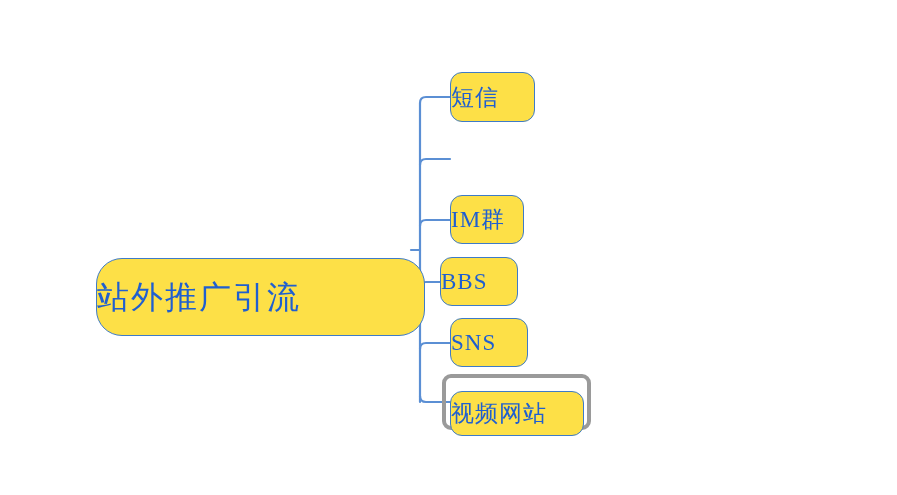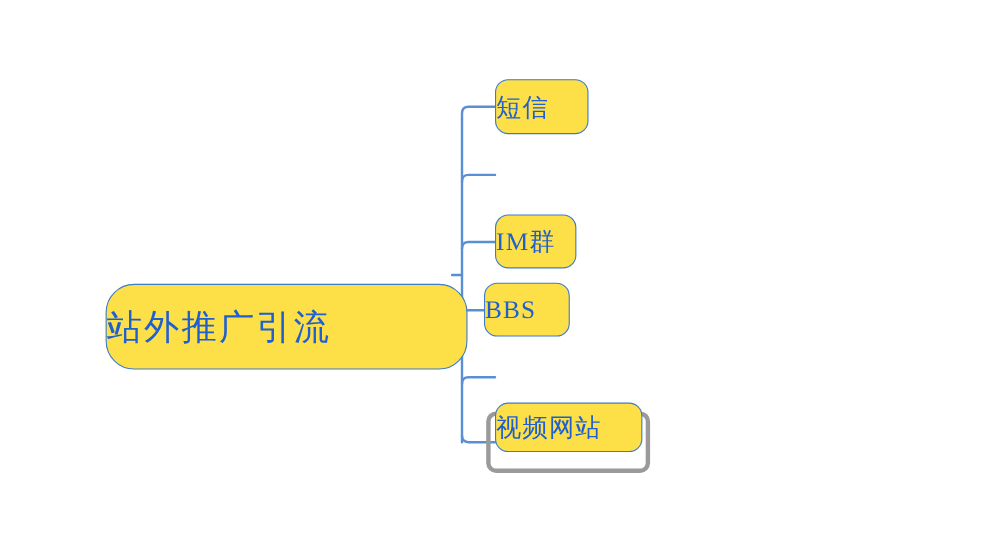--- a/index.html
+++ b/index.html
@@ -55,21 +55,21 @@
   }
   .node-child {
     font-size: 23px;
     letter-spacing: 1px;
   }
   .child-1 { left: 450px; top: 72px;  width: 85px;  height: 50px; }
   .child-2 { left: 450px; top: 134px; width: 90px;  height: 50px; }
   .child-3 { left: 450px; top: 195px; width: 74px;  height: 49px; }
   .child-4 { left: 440px; top: 257px; width: 78px;  height: 49px; }
   .child-5 { left: 450px; top: 318px; width: 78px;  height: 49px; }
-  .child-6 { left: 450px; top: 366px; width: 134px; height: 45px; }
+  .child-6 { left: 450px; top: 391px; width: 134px; height: 45px; }
 
   .selection-frame {
     position: absolute;
     left: 442px;
     top: 374px;
     width: 149px;
     height: 56px;
     box-sizing: border-box;
     border: 4px solid #9A9A9A;
     border-radius: 9px;
@@ -104,20 +104,23 @@
 
 
   <div class="node node-child child-3">
     <span>IM群</span>
   </div>
 
   <div class="node node-child child-4">
     <span>BBS</span>
   </div>
 
+  <div class="node node-child child-5">
+    <span>SNS</span>
+  </div>
 
   <div class="selection-frame"></div>
 
   <div class="node node-child child-6">
     <span>视频网站</span>
   </div>
 
 </div>
 
 </body></html>

